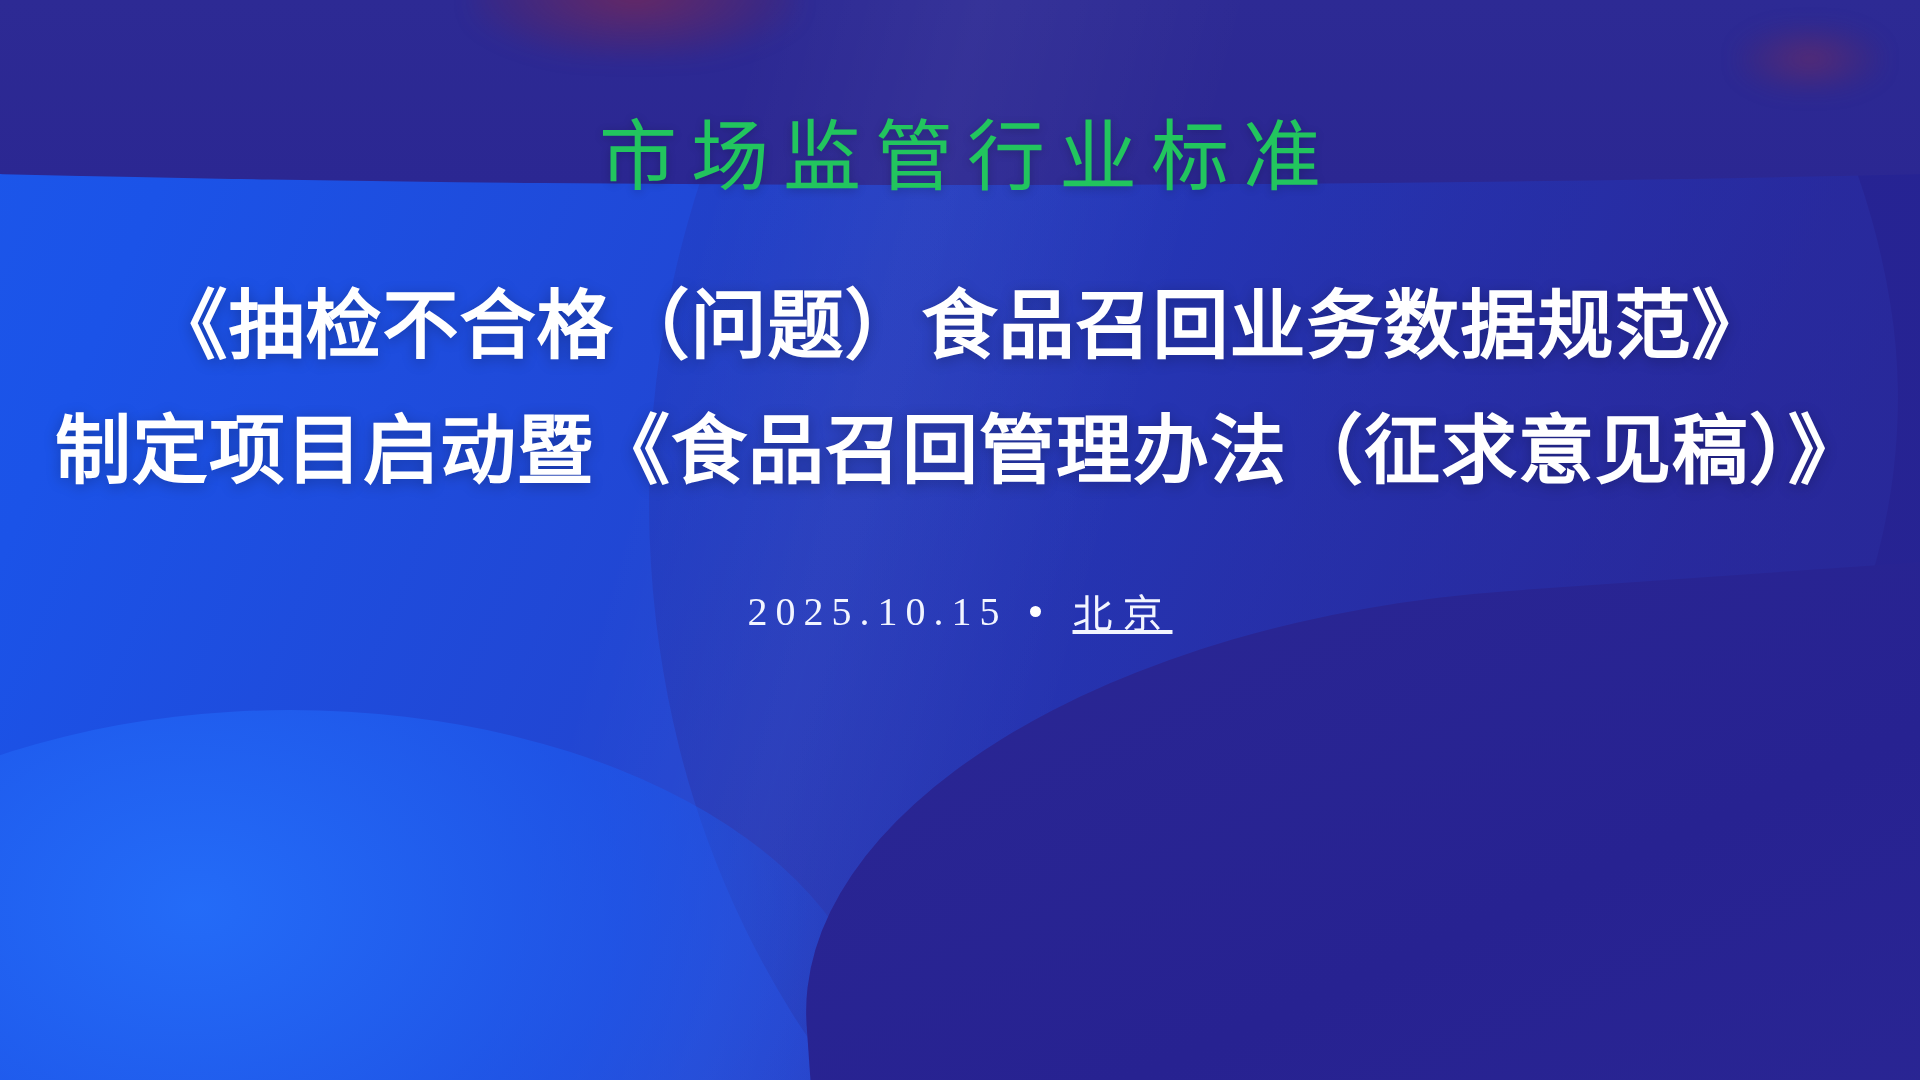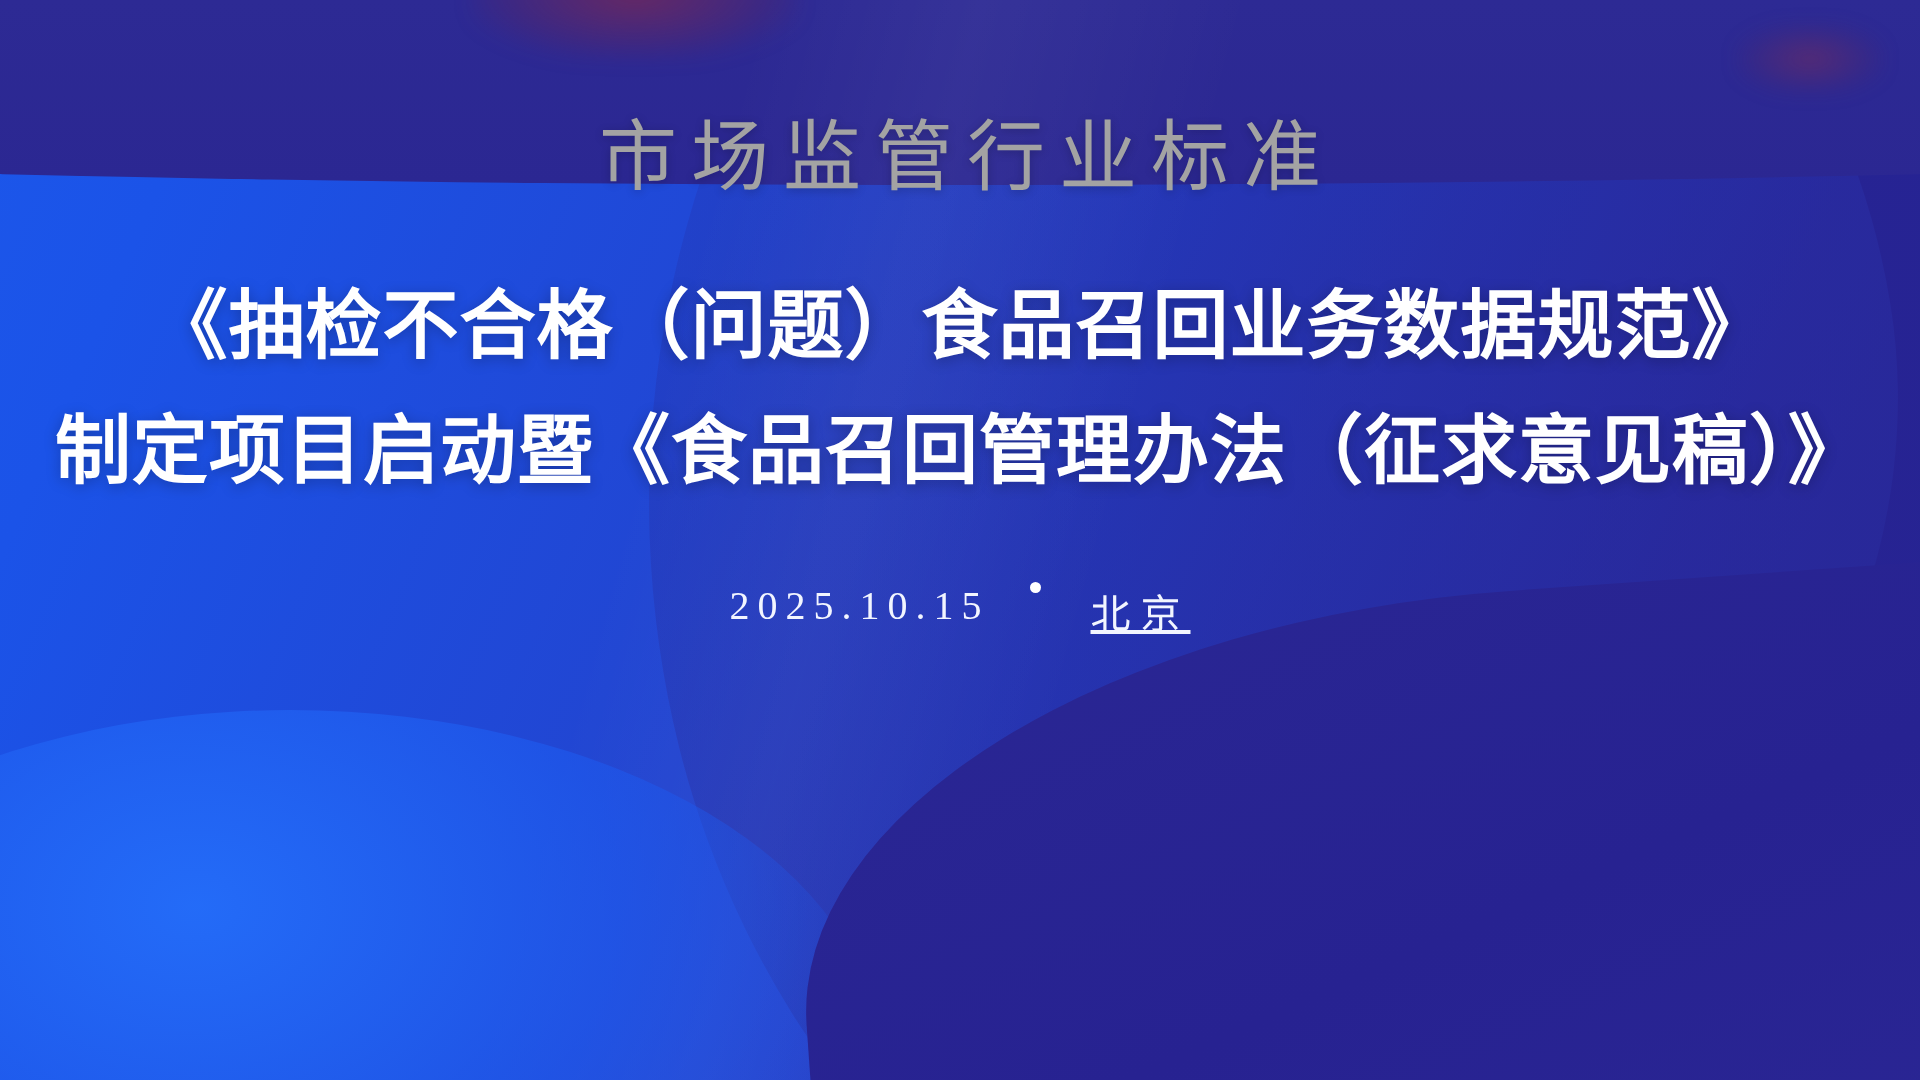--- a/index.html
+++ b/index.html
@@ -112,21 +112,21 @@
     text-align:center;
   }
 
   .headline{
     margin-top:118px;
     font-family:"DejaVu Sans","Liberation Sans",sans-serif;
     font-size:78px;
     font-weight:400;
     letter-spacing:14px;
     text-indent:14px;
-    color:#a3a3a3;
+    color:#22c55e;
     line-height:1;
     text-shadow:0 2px 10px rgba(0,0,0,.22);
     white-space:nowrap;
     text-align:center;
   }
 
   .title-block{
     margin-top:68px;
     width:100%;
     display:flex;
@@ -150,22 +150,23 @@
 
   .meta{
     margin-top:70px;
     font-family:"Liberation Serif","DejaVu Serif",serif;
     font-size:40px;
     font-weight:400;
     color:#f2f5ff;
     letter-spacing:7px;
     white-space:nowrap;
     display:flex;
+    align-items:center;
     justify-content:center;
-    gap:34px;
+    gap:16px;
   }
   .meta .sep{
     display:inline-block;
     width:11px; height:11px;
     border-radius:50%;
     background:#ffffff;
     margin:0 6px;
   }
   .meta .date{ letter-spacing:8px; }
   .meta .place{ letter-spacing:10px; text-indent:10px;text-decoration:underline; }

